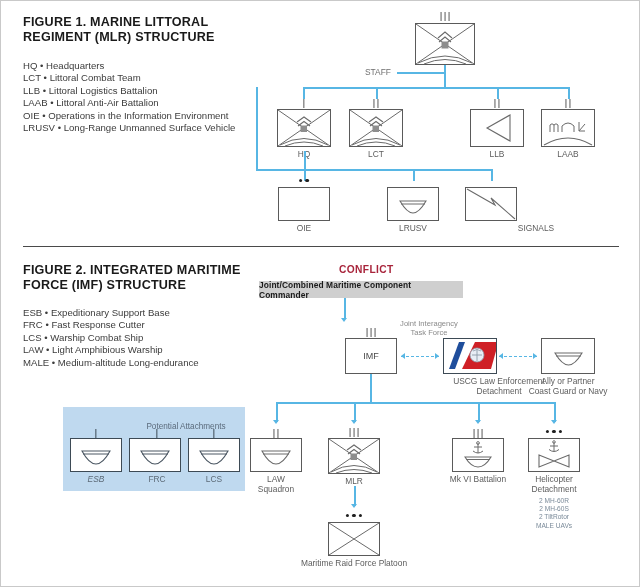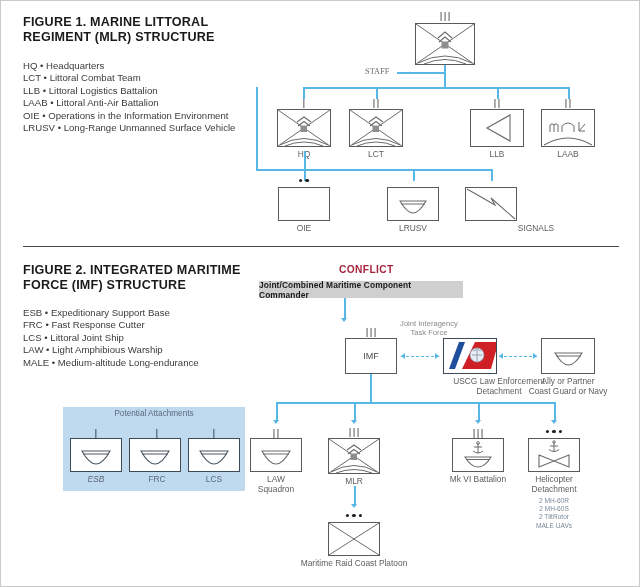--- a/index.html
+++ b/index.html
@@ -85,21 +85,21 @@
       <path d="M23 15 L30 9 L37 15" fill="none" stroke="#6a6a6a" stroke-width="1.1"></path>
       <path d="M24 19 L30 14 L36 19" fill="none" stroke="#6a6a6a" stroke-width="1.1"></path>
       <rect x="26.5" y="18.5" width="7" height="7" fill="#8e8e8e"></rect>
       <path d="M3 40 Q30 26 57 40" fill="none" stroke="#6a6a6a" stroke-width="1"></path>
       <path d="M9 41 Q30 32 51 41" fill="none" stroke="#6a6a6a" stroke-width="1"></path>
     </svg>
   </div>
 
   <div class="ln lnv" style="left:443px;top:64px;height:22px;"></div>
   <div class="ln lnh" style="left:396px;top:71px;width:48px;"></div>
-  <div class="abs" style="left:364px;top:66px;font-size:8.4px;color:#6e6e6e;font-family:Liberation Serif, serif;">STAFF</div>
+  <div class="abs" style="left:364px;top:66px;font-size:8.4px;color:#6e6e6e;">STAFF</div>
 
   <div class="ln lnh" style="left:302px;top:86px;width:266px;"></div>
   <div class="ln lnv" style="left:302px;top:86px;height:12px;"></div>
   <div class="ln lnv" style="left:375px;top:86px;height:12px;"></div>
   <div class="ln lnv" style="left:496px;top:86px;height:12px;"></div>
   <div class="ln lnv" style="left:567px;top:86px;height:12px;"></div>
 
   <div class="unit" style="left:276px;top:108px;width:54px;height:38px;">
     <div class="ech" style="top:-10px;">
         <span class="bar"></span>
@@ -195,21 +195,21 @@
   </div>
 
   <div class="divider"></div>
 
   <div class="fig-title abs" style="left:22px;top:262px;width:250px;">
     <div>FIGURE 2. INTEGRATED MARITIME</div>
     <div>FORCE (IMF) STRUCTURE</div>
   </div>
   <div class="legend abs" style="left:22px;top:306px;">ESB • Expeditionary Support Base
 FRC • Fast Response Cutter
-LCS • Littoral Joint Ship
+LCS • Warship Combat Ship
 LAW • Light Amphibious Warship
 MALE • Medium-altitude Long-endurance</div>
 
   <div class="conflict" style="left:338px;top:263px;">CONFLICT</div>
   <div class="cmd-bar" style="left:258px;top:280px;width:204px;height:17px;">Joint/Combined Maritime Component Commander</div>
 
   <div class="ln lnv" style="left:343px;top:297px;height:21px;"></div>
   <div class="arrow-d" style="left:340px;top:317px;"></div>
 
   <div class="gray-note" style="left:378px;top:318px;width:100px;white-space:pre;">Joint Interagency
@@ -261,21 +261,21 @@
   <div class="ln lnv" style="left:275px;top:401px;height:20px;"></div>
   <div class="arrow-d" style="left:272px;top:419px;"></div>
   <div class="ln lnv" style="left:353px;top:401px;height:20px;"></div>
   <div class="arrow-d" style="left:350px;top:419px;"></div>
   <div class="ln lnv" style="left:477px;top:401px;height:20px;"></div>
   <div class="arrow-d" style="left:474px;top:419px;"></div>
   <div class="ln lnv" style="left:553px;top:401px;height:20px;"></div>
   <div class="arrow-d" style="left:550px;top:419px;"></div>
 
   <div class="attach-panel" style="left:62px;top:406px;width:182px;height:84px;">
-    <div class="attach-title" style="top:2px;">Potential Attachments</div>
+    <div class="attach-title" style="top:15px;padding-left:32px;">Potential Attachments</div>
   </div>
 
   <div class="unit thick" style="left:69px;top:437px;width:52px;height:34px;">
     <div class="ech" style="top:-9px;">
         <span class="bar" style="background:#3d4a55;"></span>
       </div>
     <div class="box" style="width:52px;height:34px;"></div>
     <svg class="abs" style="left:0;top:0;" width="52" height="34">
       <path d="M12 13 L40 13 Q33 26 26 26 Q19 26 12 13 Z" fill="#fff" stroke="#4a5662" stroke-width="1.1"></path>
       <path d="M13 16 L39 16" stroke="#4a5662" stroke-width="1"></path>
@@ -383,16 +383,16 @@
     <div class="ech" style="top:-8px;gap:3px;">
         <span class="dot"></span>
         <span class="dot"></span>
         <span class="dot"></span>
       </div>
     <div class="box" style="width:52px;height:34px;"></div>
     <svg class="abs" style="left:0;top:0;" width="52" height="34">
       <line x1="1" y1="1" x2="51" y2="33" stroke="#6a6a6a" stroke-width="1"></line>
       <line x1="51" y1="1" x2="1" y2="33" stroke="#6a6a6a" stroke-width="1"></line>
     </svg>
-    <div class="cap" style="top:36px;">Maritime Raid Coast Platoon</div>
+    <div class="cap" style="top:36px;">Maritime Raid Force Platoon</div>
   </div>
 
 </div>
 
 </body></html>

